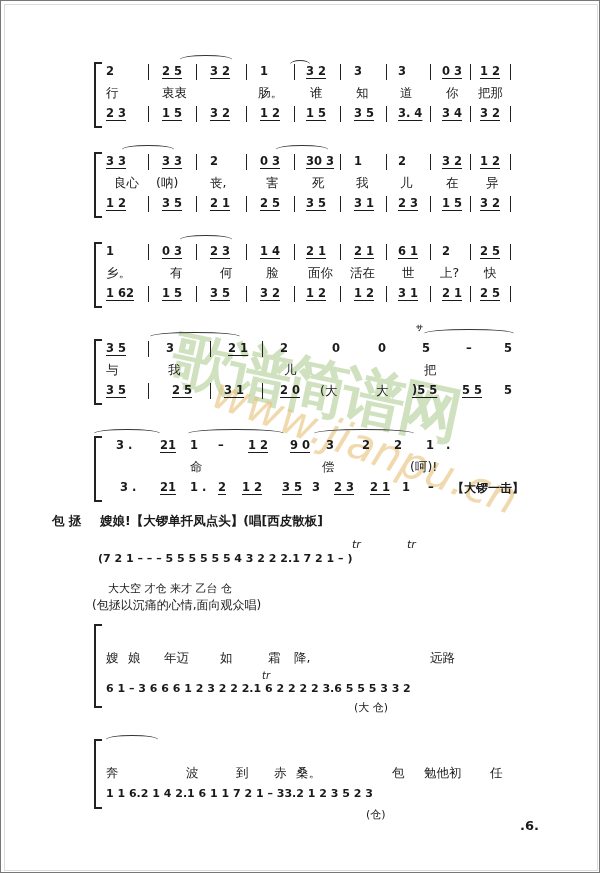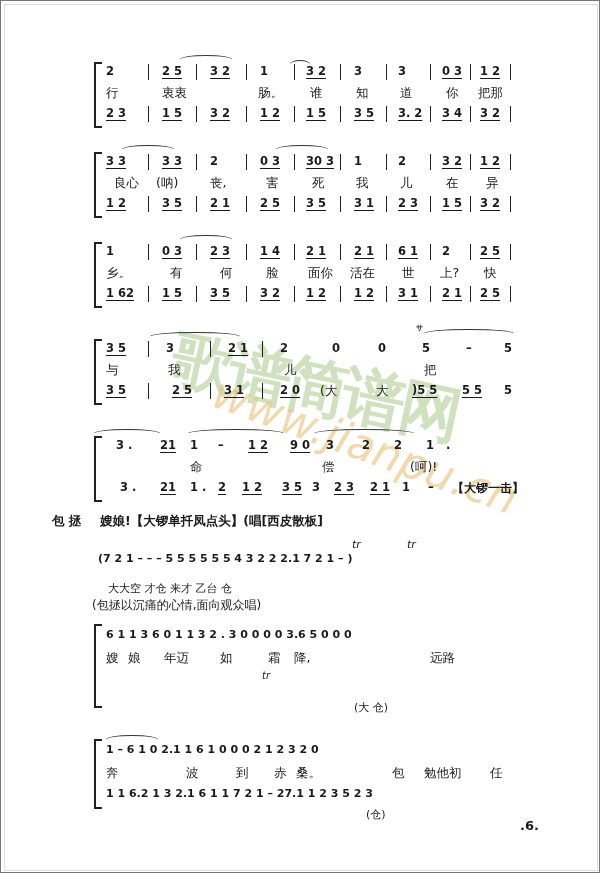--- a/index.html
+++ b/index.html
@@ -72,21 +72,21 @@
     <span class="cell ul" style="left:56px">1 5</span>
     <span class="bar" style="left:90px"></span>
     <span class="cell ul" style="left:104px">3 2</span>
     <span class="bar" style="left:140px"></span>
     <span class="cell ul" style="left:154px">1 2</span>
     <span class="bar" style="left:188px"></span>
     <span class="cell ul" style="left:200px">1 5</span>
     <span class="bar" style="left:234px"></span>
     <span class="cell ul" style="left:248px">3 5</span>
     <span class="bar" style="left:280px"></span>
-    <span class="cell ul" style="left:292px">3. 2</span>
+    <span class="cell ul" style="left:292px">3. 4</span>
     <span class="bar" style="left:324px"></span>
     <span class="cell ul" style="left:336px">3 4</span>
     <span class="bar" style="left:364px"></span>
     <span class="cell ul" style="left:374px">3 2</span>
     <span class="bar" style="left:404px"></span>
   </div>
 </div>
 
 <div class="system" style="top:148px;height:72px;">
   <div class="bracket" style="top:4px;height:62px;"></div>
@@ -284,51 +284,48 @@
 <div class="text-line" style="left:52px;top:513px;font-weight:bold;">包 拯</div>
 <div class="text-line" style="left:100px;top:513px;font-weight:bold;">嫂娘!【大锣单扦凤点头】(唱[西皮散板]</div>
 <div class="text-line" style="left:352px;top:538px;font-style:italic;font-size:11px;">tr</div>
 <div class="text-line" style="left:407px;top:538px;font-style:italic;font-size:11px;">tr</div>
 <div class="text-line" style="left:98px;top:552px;font-weight:bold;font-size:11px;">(7  2  1  –  –  –  5 5  5 5  5 5 4  3  2 2  2.1 7  2  1  – )</div>
 <div class="text-line" style="left:108px;top:581px;font-size:11px;">大大空 才仓 来才    乙台   仓</div>
 <div class="text-line" style="left:92px;top:597px;font-size:12px;">(包拯以沉痛的心情,面向观众唱)</div>
 
 <div class="system" style="top:620px;height:90px;">
   <div class="bracket" style="top:4px;height:80px;"></div>
-  <div class="row" style="top:8px;font-size:11px;">
-    <span class="cell" style="left:0">6  1  1 3  6 0  1  1 3  2 .  3 0  0  0  0  3.6 5 0  0 0</span>
-  </div>
   <div class="row lyric" style="top:30px;">
     <span class="cell" style="left:0px">嫂</span>
     <span class="cell" style="left:22px">娘</span>
     <span class="cell" style="left:58px">年迈</span>
     <span class="cell" style="left:114px">如</span>
     <span class="cell" style="left:162px">霜</span>
     <span class="cell" style="left:188px">降,</span>
     <span class="cell" style="left:324px">远路</span>
   </div>
   <div class="text-line" style="left:168px;top:50px;font-style:italic;font-size:10px;">tr</div>
+  <div class="row" style="top:62px;font-size:11px;">
+    <span class="cell" style="left:0">6  1 – 3  6  6 6 1  2 3  2  2  2.1 6  2 2 2 2 3.6 5  5 5 3 3 2</span>
+  </div>
   <div class="text-line" style="left:260px;top:80px;font-size:11px;">(大       仓)</div>
 </div>
 
 <div class="system" style="top:735px;height:90px;">
   <div class="bracket" style="top:4px;height:66px;"></div>
   <div class="slur" style="left:12px;top:0px;width:52px;"></div>
-  <div class="row" style="top:8px;font-size:11px;">
-    <span class="cell" style="left:0">1 –  6  1  0  2.1  1 6  1  0  0  0  2  1 2 3  2 0</span>
-  </div>
   <div class="row lyric" style="top:30px;">
     <span class="cell" style="left:0px">奔</span>
     <span class="cell" style="left:80px">波</span>
     <span class="cell" style="left:130px">到</span>
     <span class="cell" style="left:168px">赤</span>
     <span class="cell" style="left:190px">桑。</span>
     <span class="cell" style="left:286px">包</span>
     <span class="cell" style="left:318px">勉他初</span>
     <span class="cell" style="left:384px">任</span>
   </div>
   <div class="row" style="top:52px;font-size:11px;">
-    <span class="cell" style="left:0">1  1  6.2 1  3  2.1 6  1 1 7  2  1 – 27.1  1 2 3 5  2 3</span>
+    <span class="cell" style="left:0">1  1  6.2 1  4  2.1 6  1 1 7  2  1 – 33.2  1 2 3 5  2 3</span>
   </div>
   <div class="text-line" style="left:272px;top:72px;font-size:11px;">(仓)</div>
 </div>
 
 <div class="pageno">.6.</div>
 
 </body></html>

